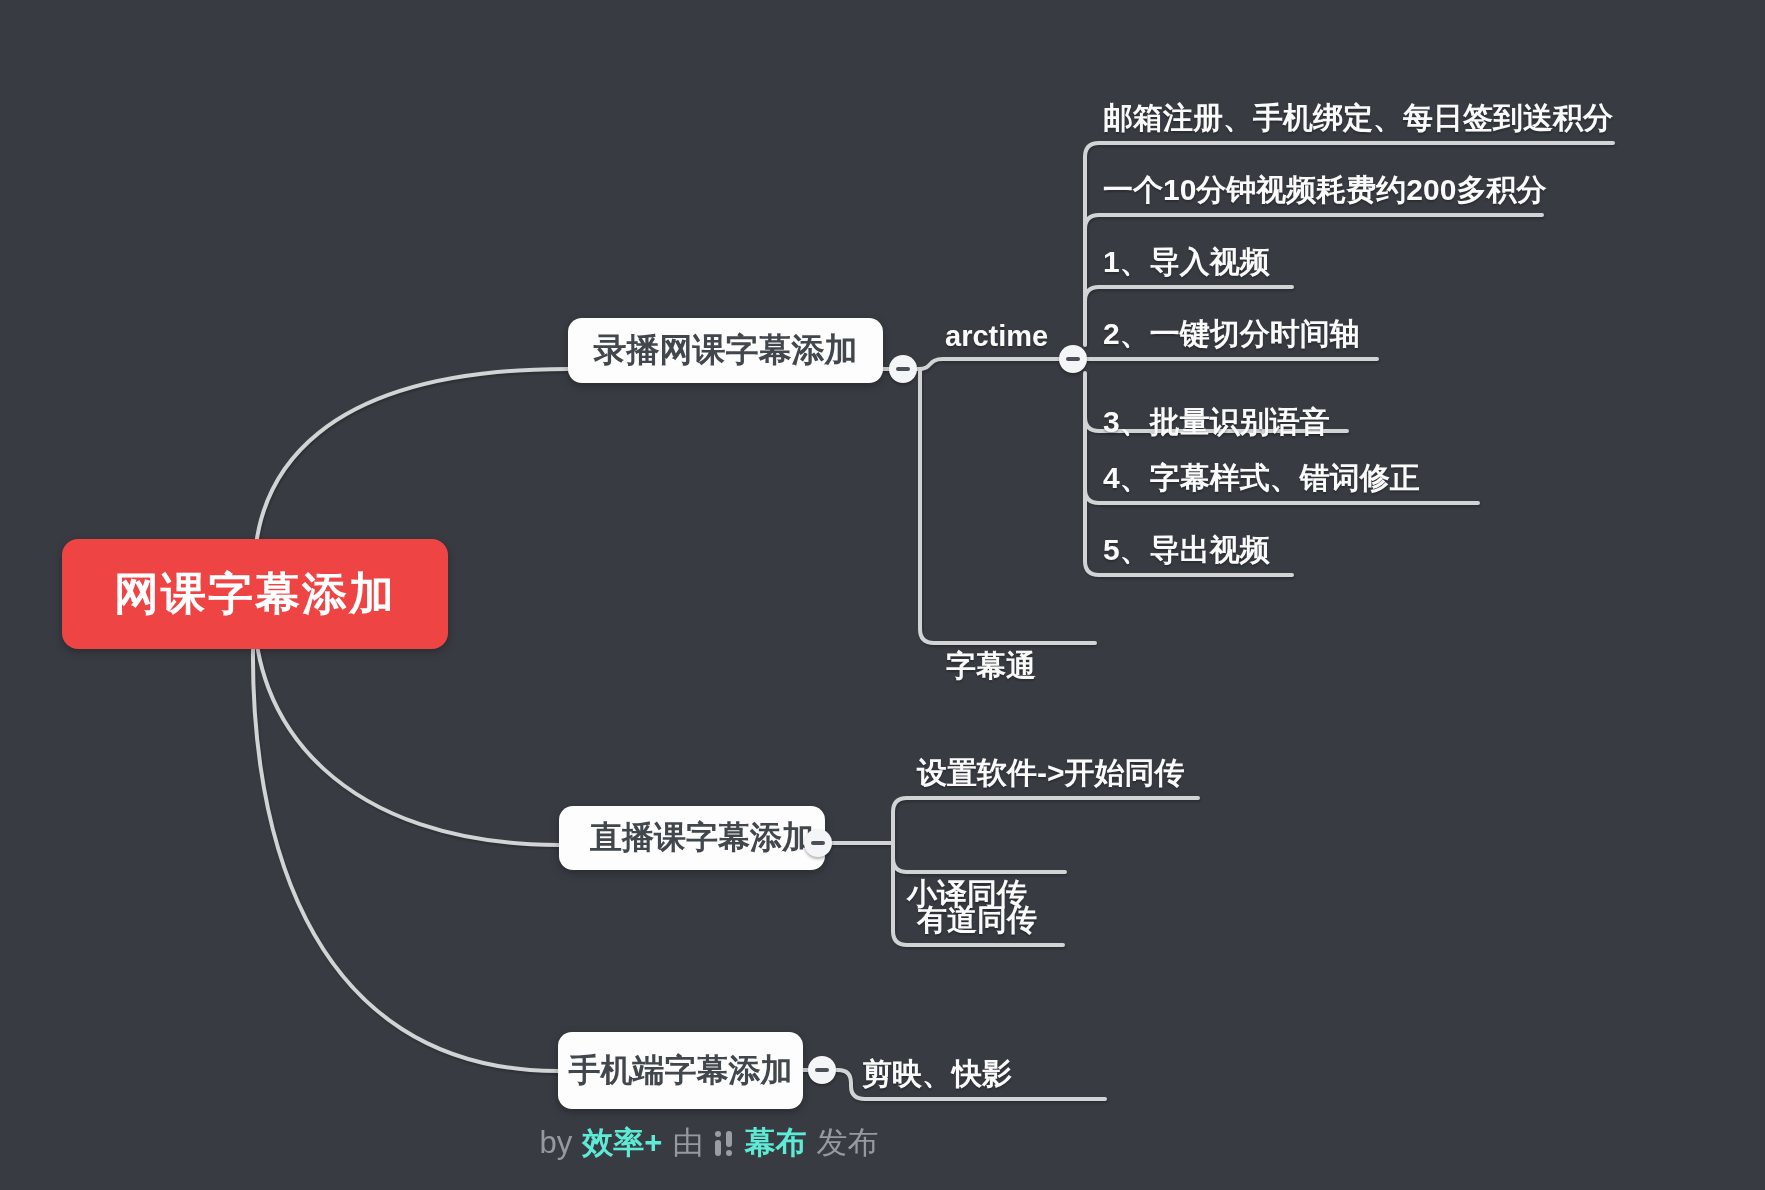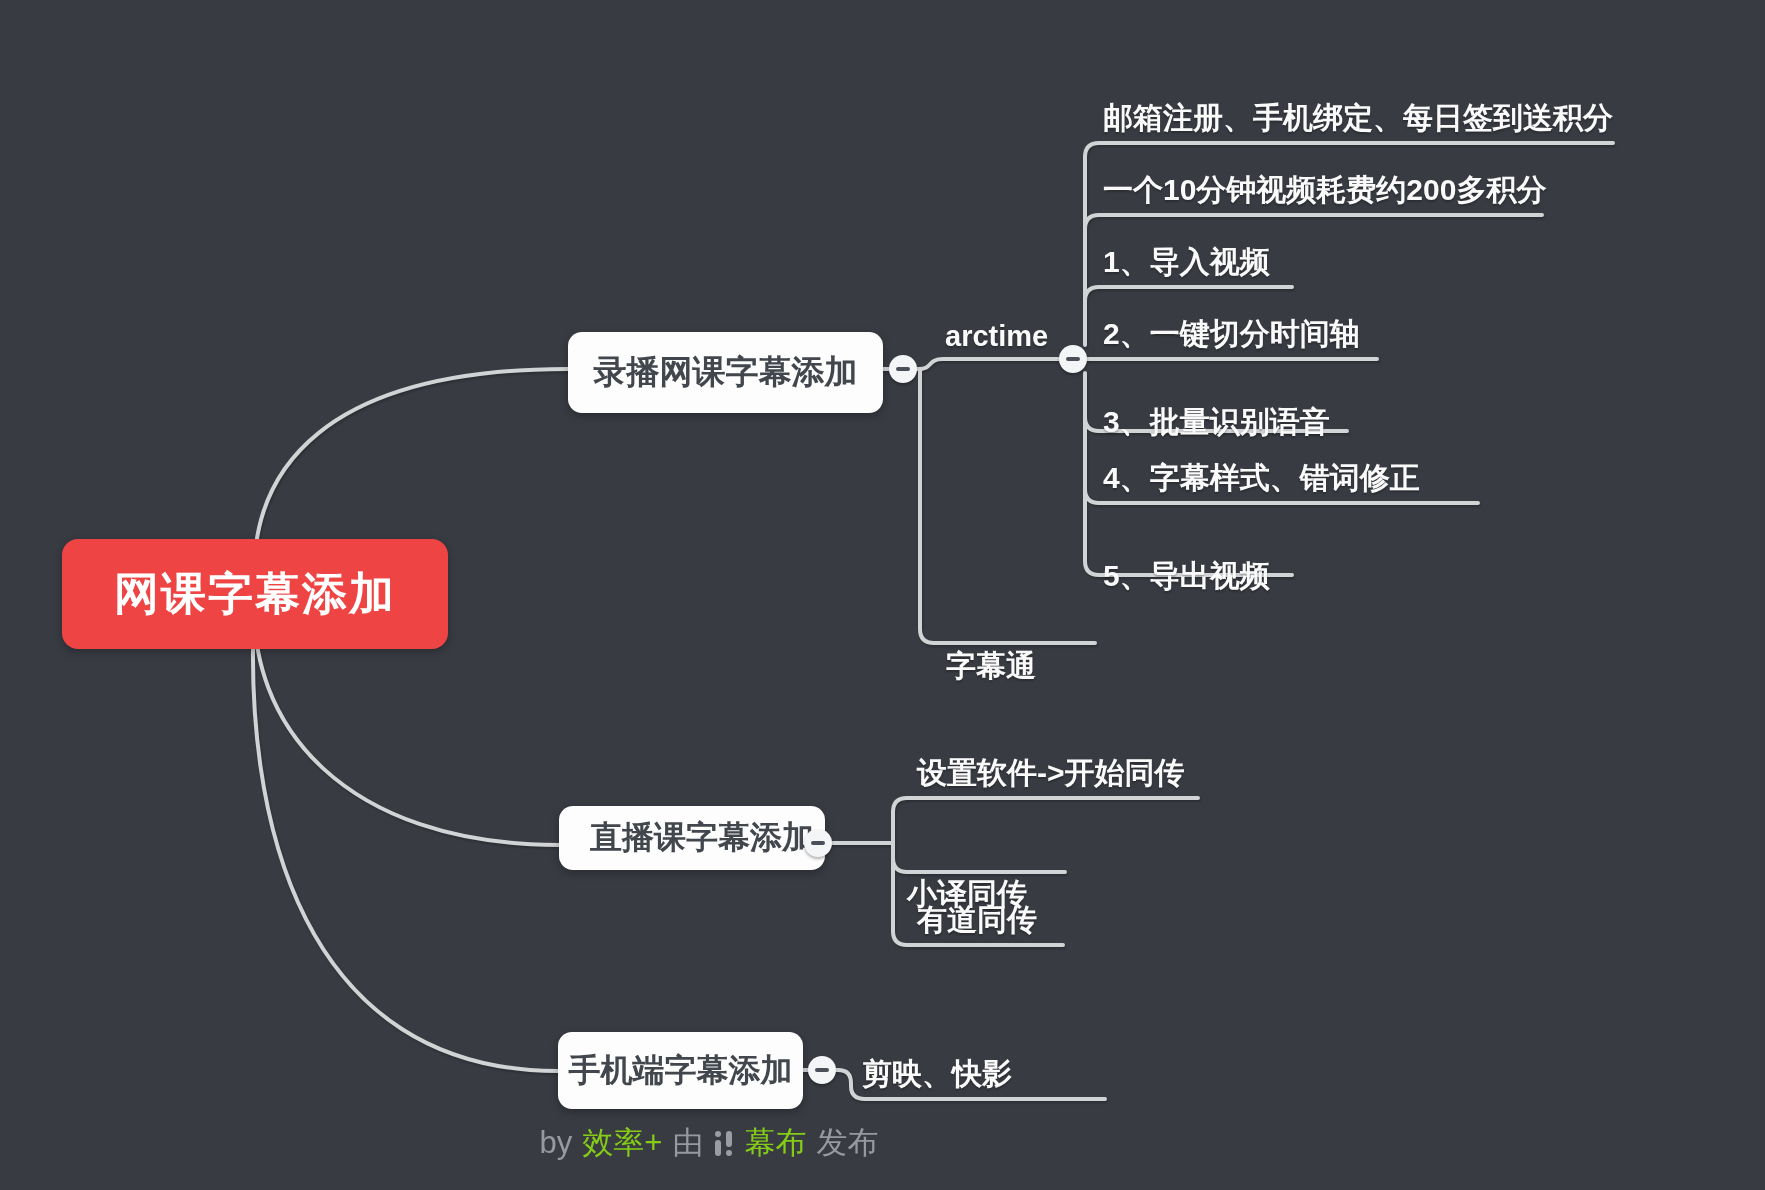--- a/index.html
+++ b/index.html
@@ -19,42 +19,42 @@
     border-radius:14px;font-weight:600;
     box-shadow:0 3px 8px rgba(0,0,0,0.28);
     white-space:nowrap;
   }
   .root-box{
     left:62px;top:539px;width:386px;height:110px;
     background:#ef4444;color:#ffffff;
     border-radius:16px;font-size:45px;font-weight:700;
     letter-spacing:2px;
   }
-  .b0{left:568px;top:332px;width:315px;height:81px;font-size:33px;}
+  .b0{left:568px;top:318px;width:315px;height:65px;font-size:33px;}
   .b1{left:559px;top:806px;width:246px;height:64px;font-size:32px;padding-left:20px;}
   .b2{left:558px;top:1032px;width:245px;height:77px;font-size:32px;}
   .leaf{
     position:absolute;z-index:2;
     color:#fafafa;font-weight:700;font-size:30px;
     height:42px;line-height:42px;white-space:nowrap;
     text-shadow:0 2px 2px rgba(0,0,0,0.25);
   }
   .collapse{
     position:absolute;z-index:3;width:28px;height:28px;
     background:#f4f5f6;border-radius:50%;
     box-shadow:0 2px 3px rgba(0,0,0,0.3);
     display:flex;align-items:center;justify-content:center;
   }
   .collapse .bar{width:14px;height:4px;background:#4b5058;border-radius:2px;}
   .footer{
     position:absolute;z-index:2;left:0;top:1122px;width:1418px;
     text-align:center;font-size:31px;color:#97999e;
     display:flex;align-items:center;justify-content:center;gap:10px;
   }
-  .footer .orange{color:#84cc16;}
+  .footer .orange{color:#5eead4;font-weight:bold;}
   .mubu-logo{display:inline-flex;gap:5px;align-items:center;height:34px;margin:0 2px;}
   .mubu-logo .col{display:flex;flex-direction:column;gap:3px;align-items:center;}
   .mubu-logo .dot{width:6px;height:6px;border-radius:50%;background:#9a9da2;}
   .mubu-logo .pill{width:6px;height:16px;border-radius:3px;background:#9a9da2;}
 </style>
 </head>
 <body>
 
 <div class="stage">
 
@@ -108,21 +108,21 @@
     </div>
 
   <div class="leaf" style="left:945px;top:315px;font-size:29px;">arctime</div>
 
   <div class="leaf" style="left:1103px;top:97px;">邮箱注册、手机绑定、每日签到送积分</div>
   <div class="leaf" style="left:1103px;top:169px;">一个10分钟视频耗费约200多积分</div>
   <div class="leaf" style="left:1103px;top:241px;">1、导入视频</div>
   <div class="leaf" style="left:1103px;top:313px;">2、一键切分时间轴</div>
   <div class="leaf" style="left:1103px;top:385px;margin-top:16px;">3、批量识别语音</div>
   <div class="leaf" style="left:1103px;top:457px;">4、字幕样式、错词修正</div>
-  <div class="leaf" style="left:1103px;top:529px;margin-top:26px;">5、导出视频</div>
+  <div class="leaf" style="left:1103px;top:529px;">5、导出视频</div>
 
   <div class="leaf" style="left:946px;top:597px;margin-top:48px;">字幕通</div>
 
   <div class="leaf" style="left:917px;top:752px;">设置软件-&gt;开始同传</div>
   <div class="leaf" style="left:907px;top:826px;margin-top:47px;">小译同传</div>
   <div class="leaf" style="left:917px;top:899px;">有道同传</div>
 
   <div class="leaf" style="left:862px;top:1053px;">剪映、快影</div>
 
   <div class="footer">

